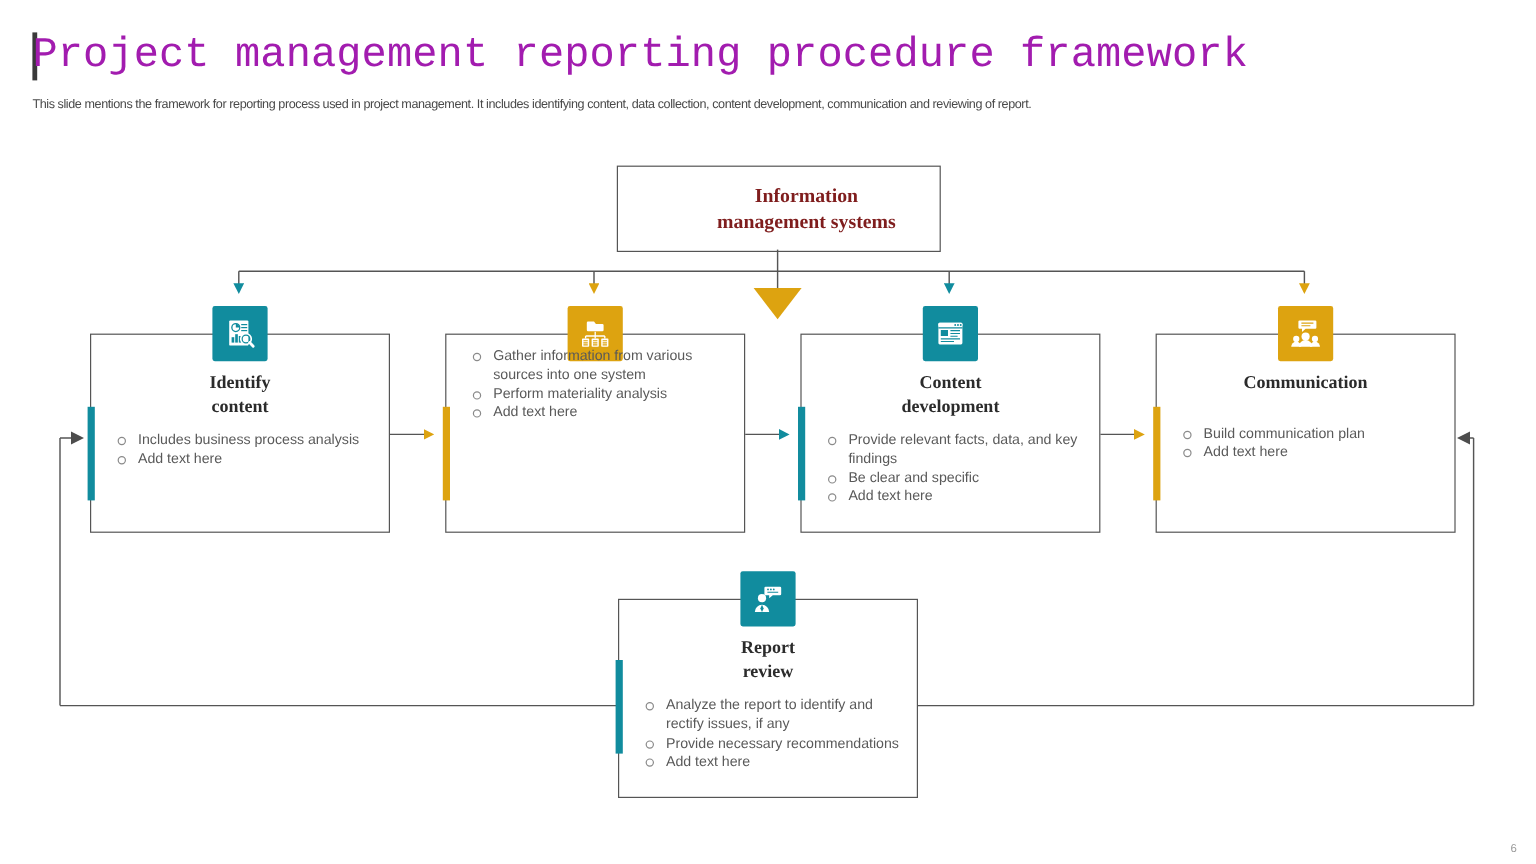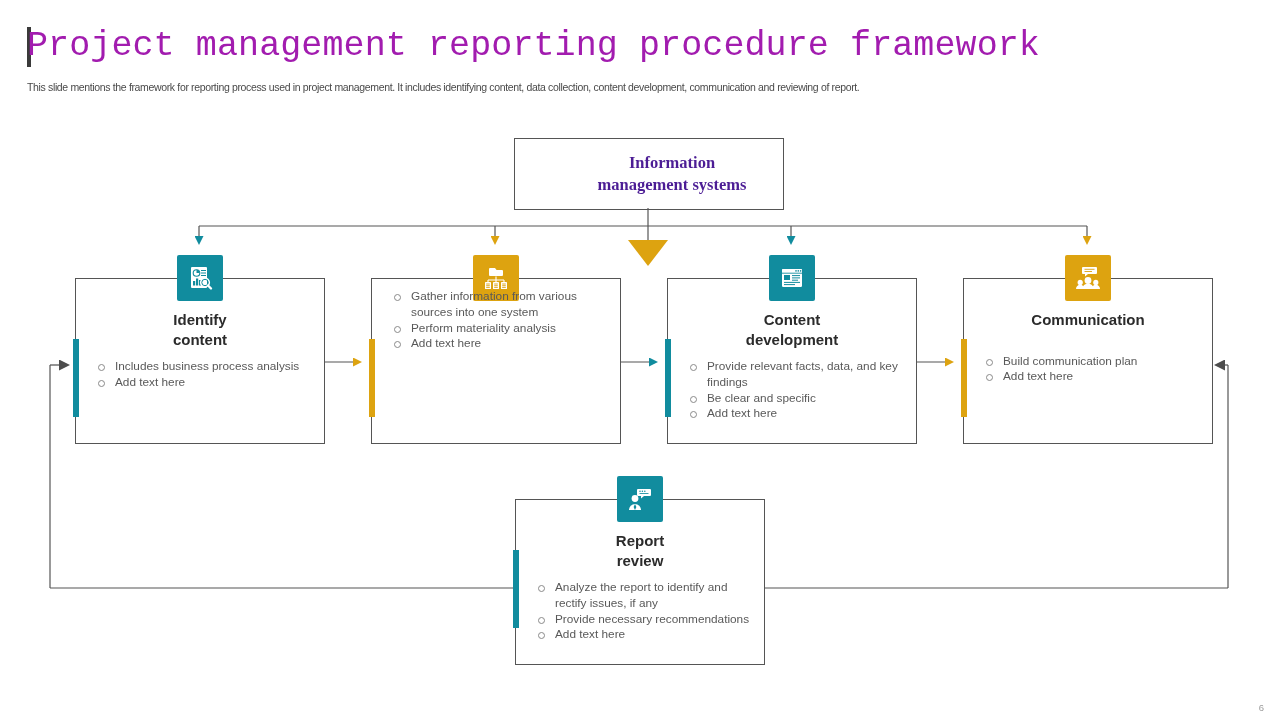--- a/index.html
+++ b/index.html
@@ -32,21 +32,21 @@
 
   
   .topbox{
     position:absolute;left:514px;top:138px;width:268px;height:70px;
     border:1px solid #555;background:#fff;
     display:flex;align-items:center;justify-content:center;
   }
   .topbox-label{
     font-family:"Liberation Serif", serif;
     font-weight:bold;font-size:16.5px;line-height:22px;
-    text-align:center;color:#4c1d95;margin-left:46px;
+    text-align:center;color:#7f1d1d;margin-left:46px;
   }
 
   
   .wires{position:absolute;left:0;top:0;width:1280px;height:720px;pointer-events:none;}
 
   
   .card{
     position:absolute;border:1px solid #555;background:#fff;
   }
   .card .accent{
@@ -55,21 +55,21 @@
   .card.teal .accent{background:#118c9e;}
   .card.amber .accent{background:#dda310;}
   .icon-badge{
     position:absolute;top:-24px;left:50%;transform:translateX(-50%);
     width:46px;height:46px;border-radius:2px;
     display:flex;align-items:center;justify-content:center;
   }
   .icon-badge.teal{background:#118c9e;}
   .icon-badge.amber{background:#dda310;}
   .card-title{
-    font-family:Liberation Sans, sans-serif;
+    font-family:Liberation Serif, serif;
     font-weight:bold;font-size:15px;line-height:19.5px;
     text-align:center;color:#2b2b2b;
     margin:31px 14px 0 14px;
   }
   .bullets{
     list-style:none;margin:10px 0 0 0;padding:0 14px 0 22px;
   }
   .bullets li{
     position:relative;
     font-size:11.8px;line-height:15.8px;color:#595959;

